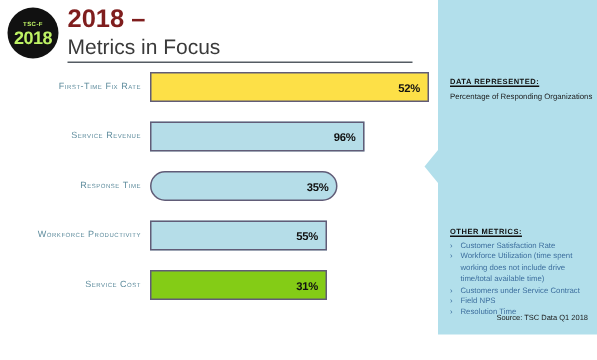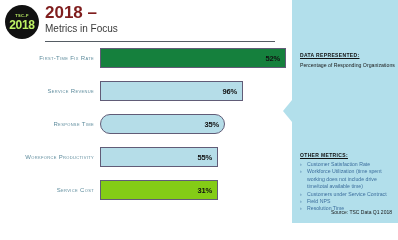--- a/index.html
+++ b/index.html
@@ -57,21 +57,21 @@
     top: 4px;
   }
   .title-main {
     font-size: 17px;
     color: #7f1d1d;
     letter-spacing: 0px;
     line-height: 1.05;
     font-weight: 700;
   }
   .title-sub {
-    font-size: 10px;
+    font-size: 14px;
     color: #3a3a3a;
     line-height: 1.2;
     margin-top: 1px;
     font-weight: 400;
   }
 
   .header-rule {
     position: absolute;
     left: 45px;
     top: 41px;
@@ -220,21 +220,21 @@
   <div class="title-block">
     <div class="title-main">2018 –</div>
     <div class="title-sub">Metrics in Focus</div>
   </div>
   <div class="header-rule"></div>
 
   <div id="chart">
       <div class="bar-row" style="top: 0px;">
         <div class="bar-label" style="color: rgb(93, 139, 156);">First-time Fix Rate</div>
         <div class="bar-track">
-          <div class="bar-fill" style="width: 186px; background: #15803d; border-color: rgb(97, 92, 119); padding-left: 24px;">
+          <div class="bar-fill" style="width: 186px; background: #fde047; border-color: rgb(97, 92, 119); padding-left: 24px;">
             <span class="bar-value">52%</span>
           </div>
         </div>
       </div>
       <div class="bar-row" style="top: 33px;">
         <div class="bar-label" style="color: rgb(93, 139, 156);">Service Revenue</div>
         <div class="bar-track">
           <div class="bar-fill" style="width: 143px; background: rgb(181, 221, 232); border-color: rgb(97, 92, 119);">
             <span class="bar-value">96%</span>
           </div>

